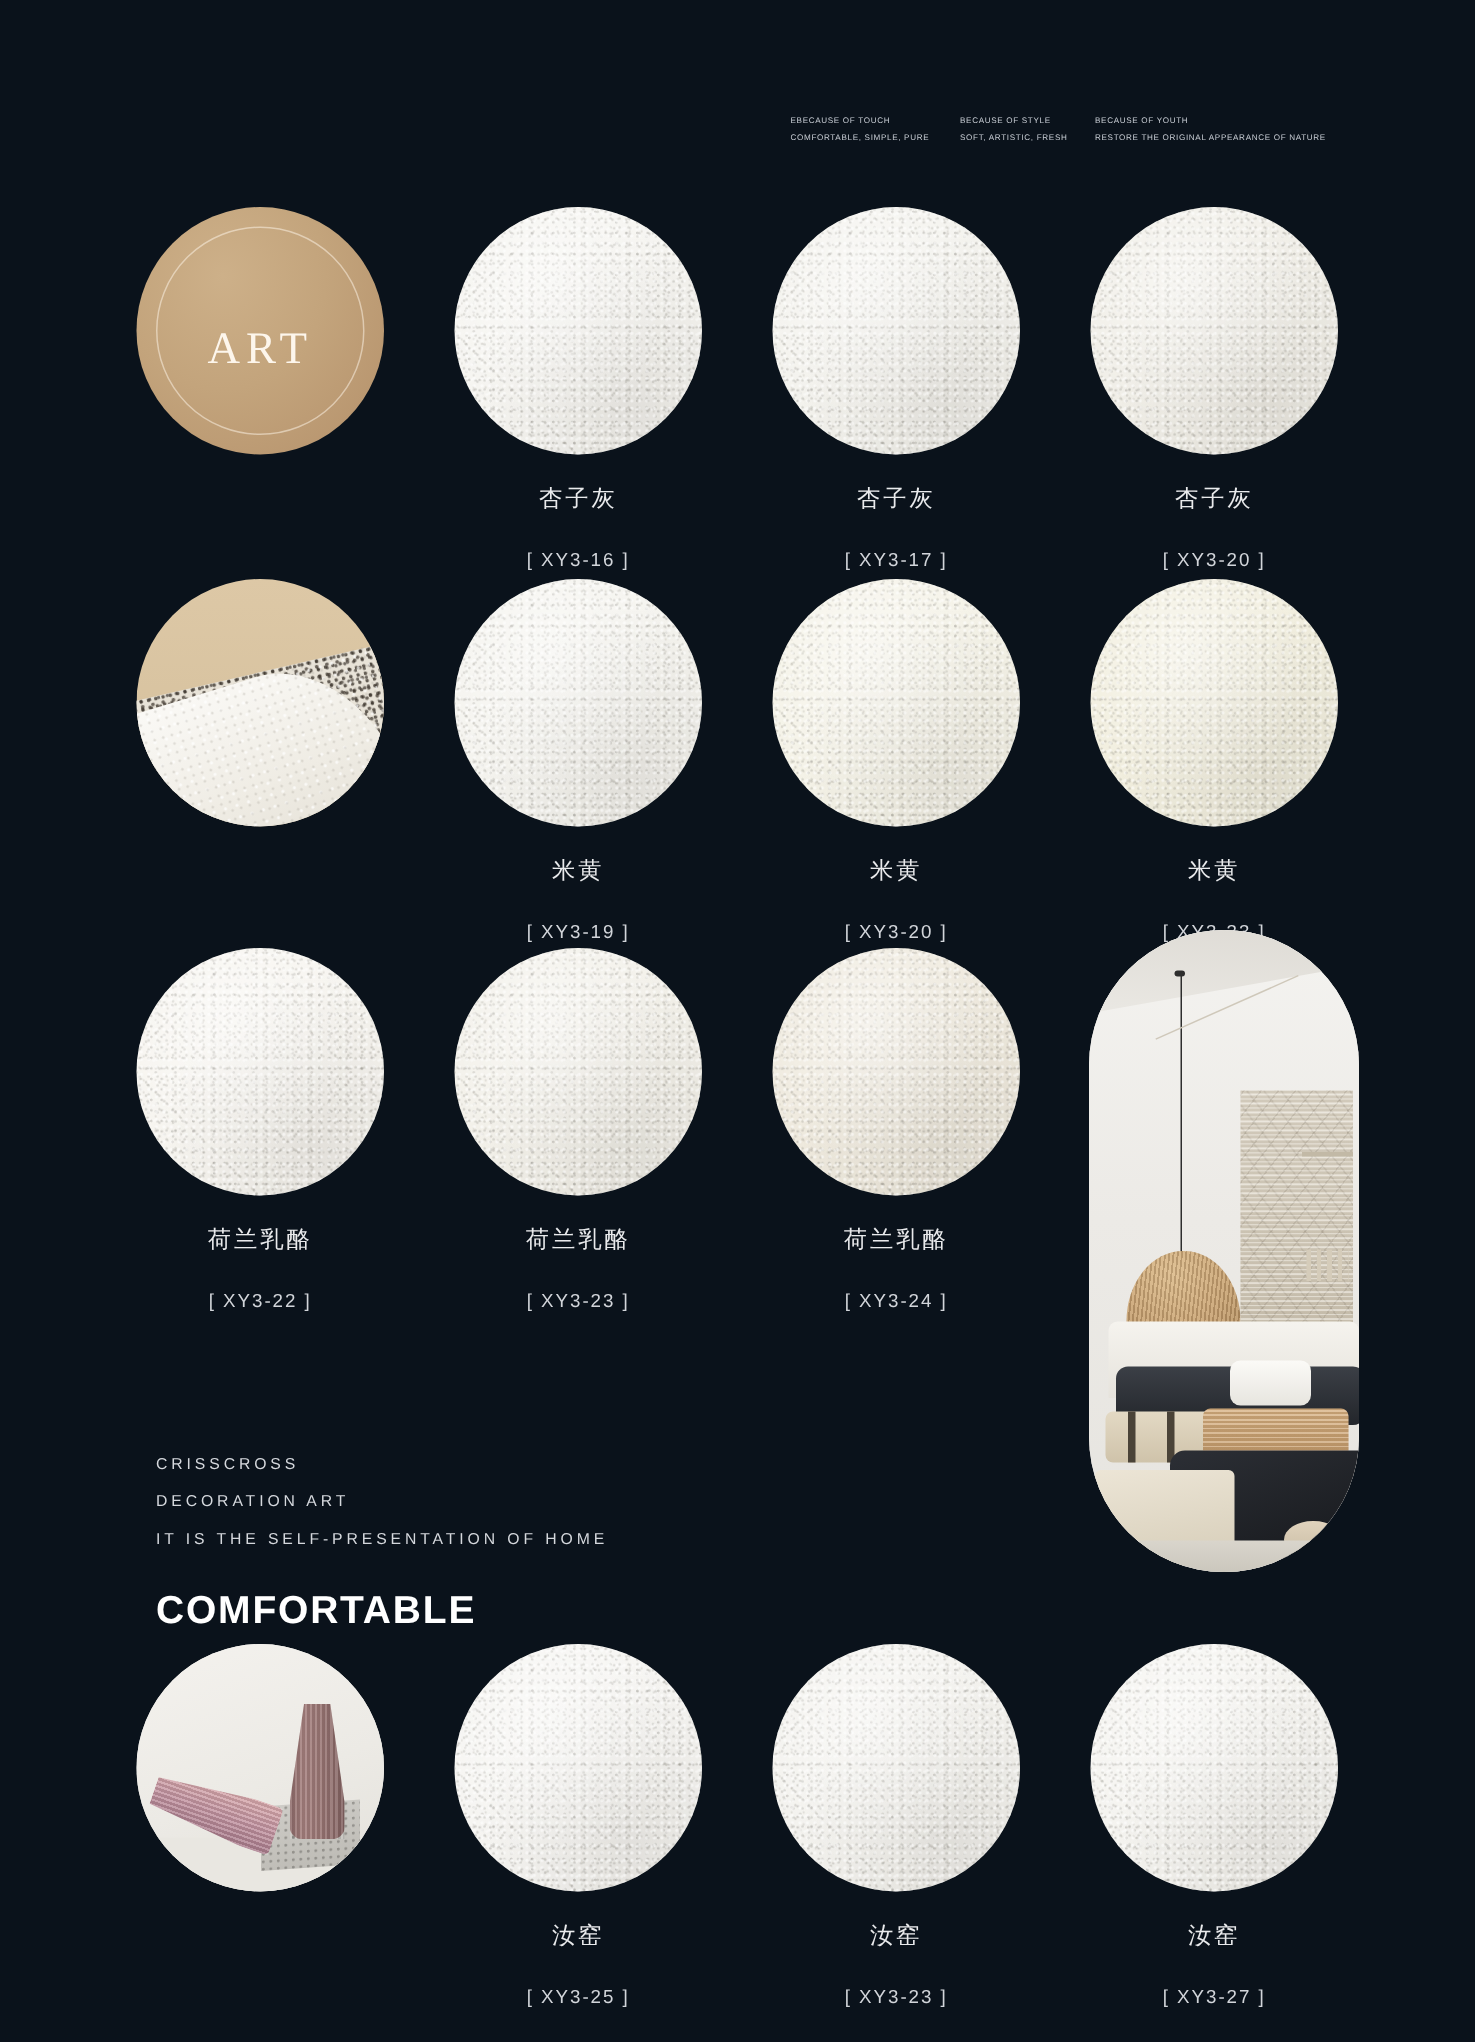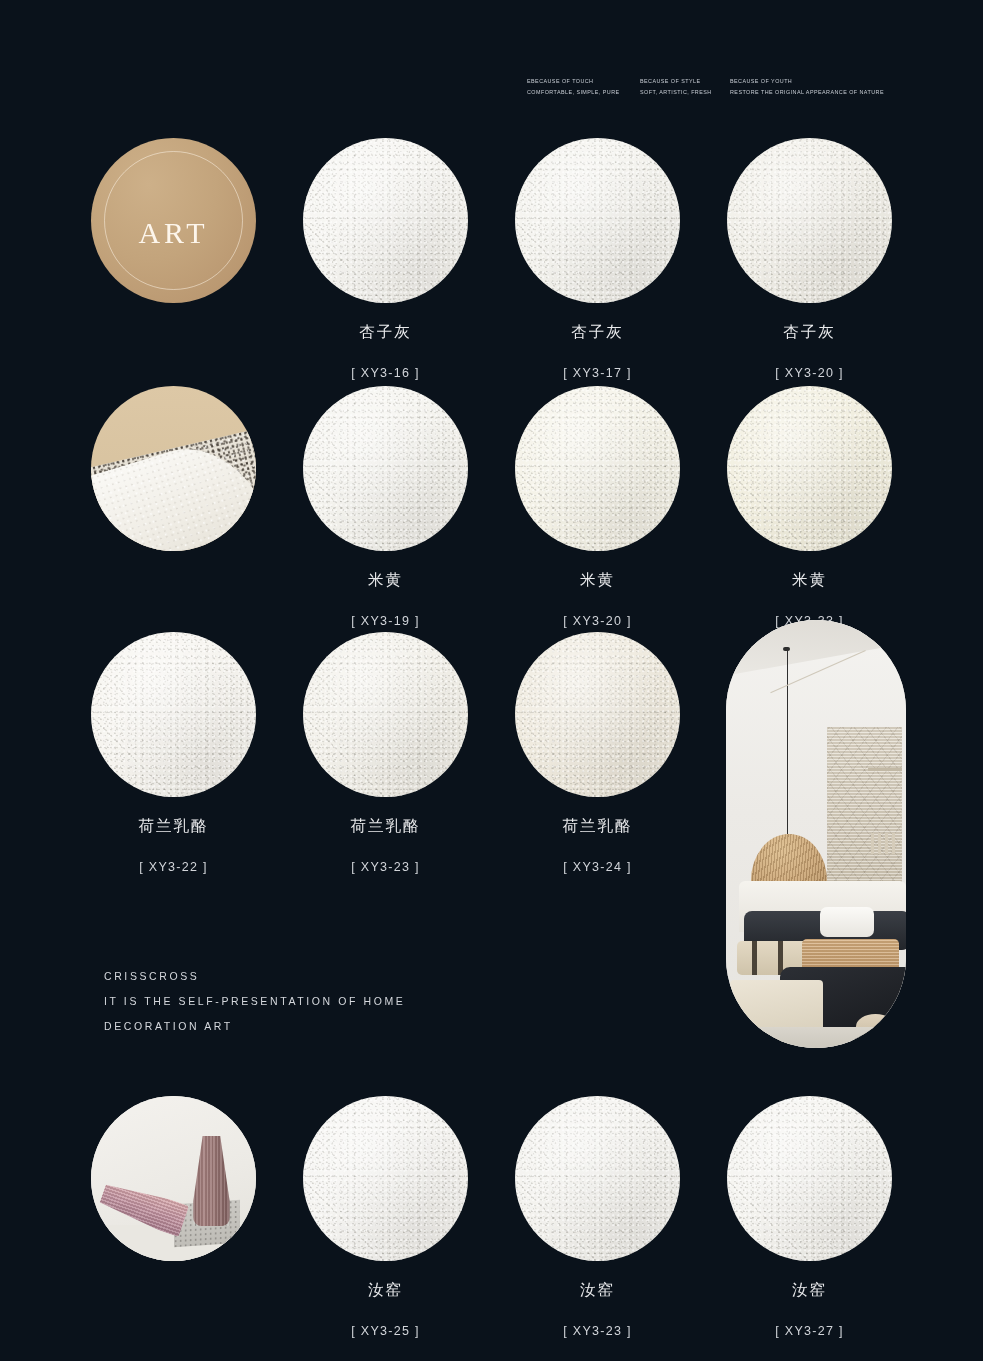--- a/index.html
+++ b/index.html
@@ -455,22 +455,23 @@
   <div class="pillow-beige"></div>
   <div class="pillow-tan"></div>
   <div class="duvet-dark"></div>
   <div class="duvet-light"></div>
   <div class="slippers"></div>
   <div class="bed-base"></div>
 </div>
 
 <div class="text-block">
   <div class="tb-line">CRISSCROSS</div>
+  <div class="tb-line">DECORATION ART</div>
   <div class="tb-line">IT IS THE SELF-PRESENTATION OF HOME</div>
-  <div class="tb-line">DECORATION ART</div>
+  <div class="tb-big">COMFORTABLE</div>
 </div>
 
 <div class="cell" style="left:91px; top:1096px;">
   <div class="swatch photo-vase">
     <div class="vase-bg"></div>
     <div class="vase-floor"></div>
     <div class="concrete"></div>
     <div class="vase-up"></div>
     <div class="vase-lay"></div>
   </div>

